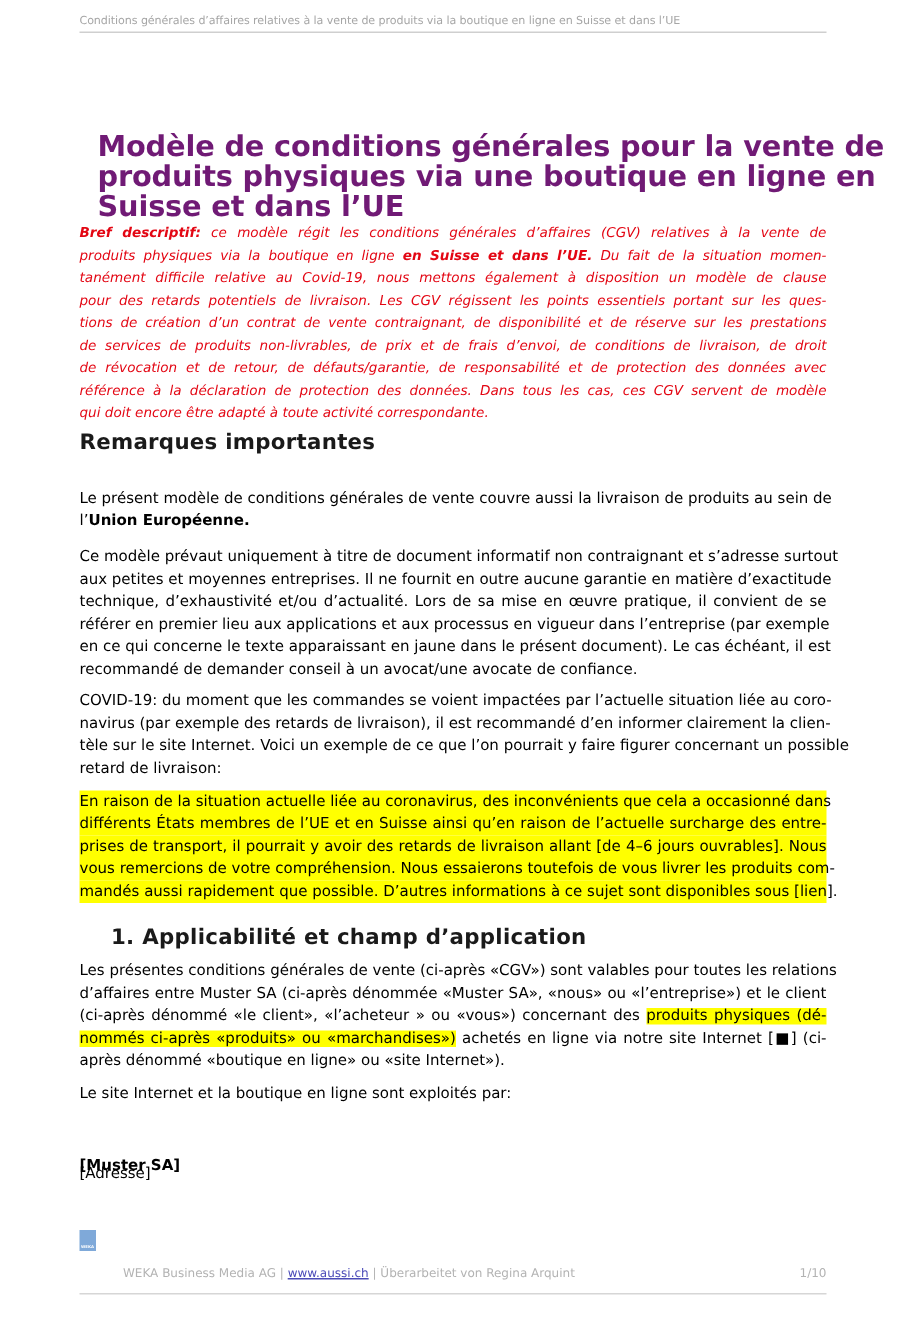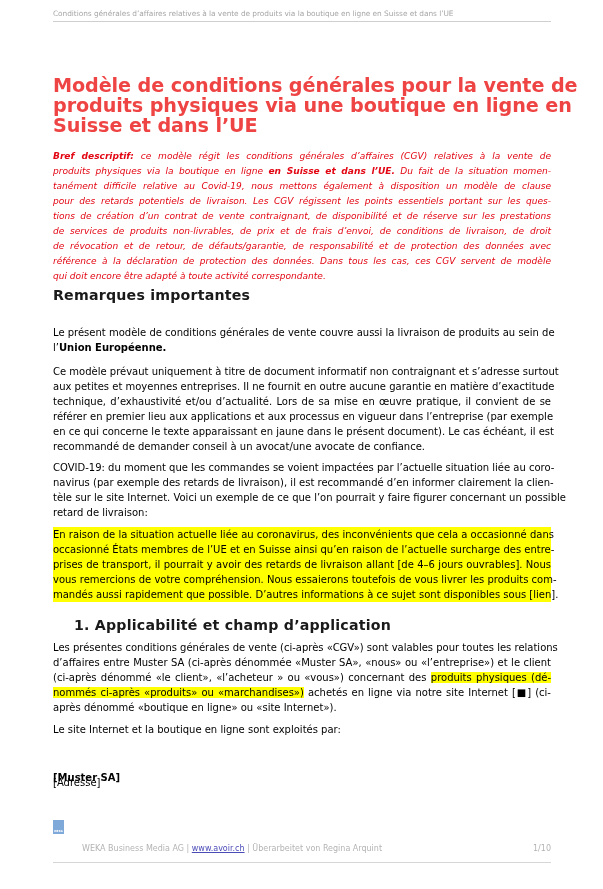--- a/index.html
+++ b/index.html
@@ -2,22 +2,22 @@
 <html><head>
 <meta charset="utf-8">
 <style>
   html, body { margin:0; padding:0; background:#ffffff; }
   body { width:603px; height:889px; position:relative; overflow:hidden;
          font-family:"DejaVu Sans", sans-serif; color:#000; }
   .page { position:absolute; left:0; top:0; width:603px; height:889px; }
   .running-header { position:absolute; left:53px; top:9px; width:498px;
          font-size:7.4px; color:#a6a6a6; white-space:nowrap; letter-spacing:-0.05px; }
   .header-rule { position:absolute; left:53px; top:21px; width:498px; height:1px; background:#cfcfcf; }
-  .doc-title { position:absolute; left:53px; top:76px; width:510px; margin:0;
-         font-family:"DejaVu Sans", sans-serif; font-weight:bold; color:#ef4444;
+  .doc-title { position:absolute; left:53px; top:76px; width:510px; margin:12px;
+         font-family:"DejaVu Sans", sans-serif; font-weight:bold; color:#701a75;
          font-size:19.2px; line-height:20px; letter-spacing:-0.1px; }
   .doc-title span { display:block; white-space:nowrap; }
   .lines { position:absolute; left:53px; width:498px; font-size:10px; line-height:15.05px; }
   .lines .ln { display:block; white-space:nowrap; text-align:justify; text-align-last:justify; height:15.05px; }
   .lines .ln.last { text-align-last:left; }
   .intro { top:149px; color:#e30613; font-style:italic; font-size:9.05px; }
   .intro b { font-weight:bold; }
   .h-remarques { position:absolute; left:53px; top:287px; margin:0; font-size:14.2px; font-weight:bold; color:#1a1a1a; letter-spacing:0.2px; }
   .p1 { top:325px; }
   .p2 { top:364px; }
@@ -81,21 +81,21 @@
 
   <div class="lines p3">
     <span class="ln">COVID-19: du moment que les commandes se voient impactées par l’actuelle situation liée au coro-</span>
     <span class="ln">navirus (par exemple des retards de livraison), il est recommandé d’en informer clairement la clien-</span>
     <span class="ln">tèle sur le site Internet. Voici un exemple de ce que l’on pourrait y faire figurer concernant un possible</span>
     <span class="ln last">retard de livraison:</span>
   </div>
 
   <div class="lines p4">
     <span class="ln">En raison de la situation actuelle liée au coronavirus, des inconvénients que cela a occasionné dans</span>
-    <span class="ln">occasionné États membres de l’UE et en Suisse ainsi qu’en raison de l’actuelle surcharge des entre-</span>
+    <span class="ln">différents États membres de l’UE et en Suisse ainsi qu’en raison de l’actuelle surcharge des entre-</span>
     <span class="ln">prises de transport, il pourrait y avoir des retards de livraison allant [de 4–6 jours ouvrables]. Nous</span>
     <span class="ln">vous remercions de votre compréhension. Nous essaierons toutefois de vous livrer les produits com-</span>
     <span class="ln">mandés aussi rapidement que possible. D’autres informations à ce sujet sont disponibles sous [lien].</span>
   </div>
 
   <h2 class="h-section">1. Applicabilité et champ d’application</h2>
 
   <div class="lines p5">
     <span class="ln">Les présentes conditions générales de vente (ci-après «CGV») sont valables pour toutes les relations</span>
     <span class="ln">d’affaires entre Muster SA (ci-après dénommée «Muster SA», «nous» ou «l’entreprise») et le client</span>
@@ -112,18 +112,18 @@
   </div>
   <div class="lines p8">
     <span class="ln last">[Adresse]</span>
   </div>
 
   <div class="logo">
       <span>WEKA</span>
     </div>
 
   <div class="footer">
-    <span>WEKA Business Media AG | </span><a>www.avoir.ch</a><span> | Überarbeitet von Regina Arquint</span>
+    <span>WEKA Business Media AG | </span><a>www.aussi.ch</a><span> | Überarbeitet von Regina Arquint</span>
     <span class="pg">1/10</span>
   </div>
   <div class="footer-rule"></div>
 
 </div>
 
 </body></html>

